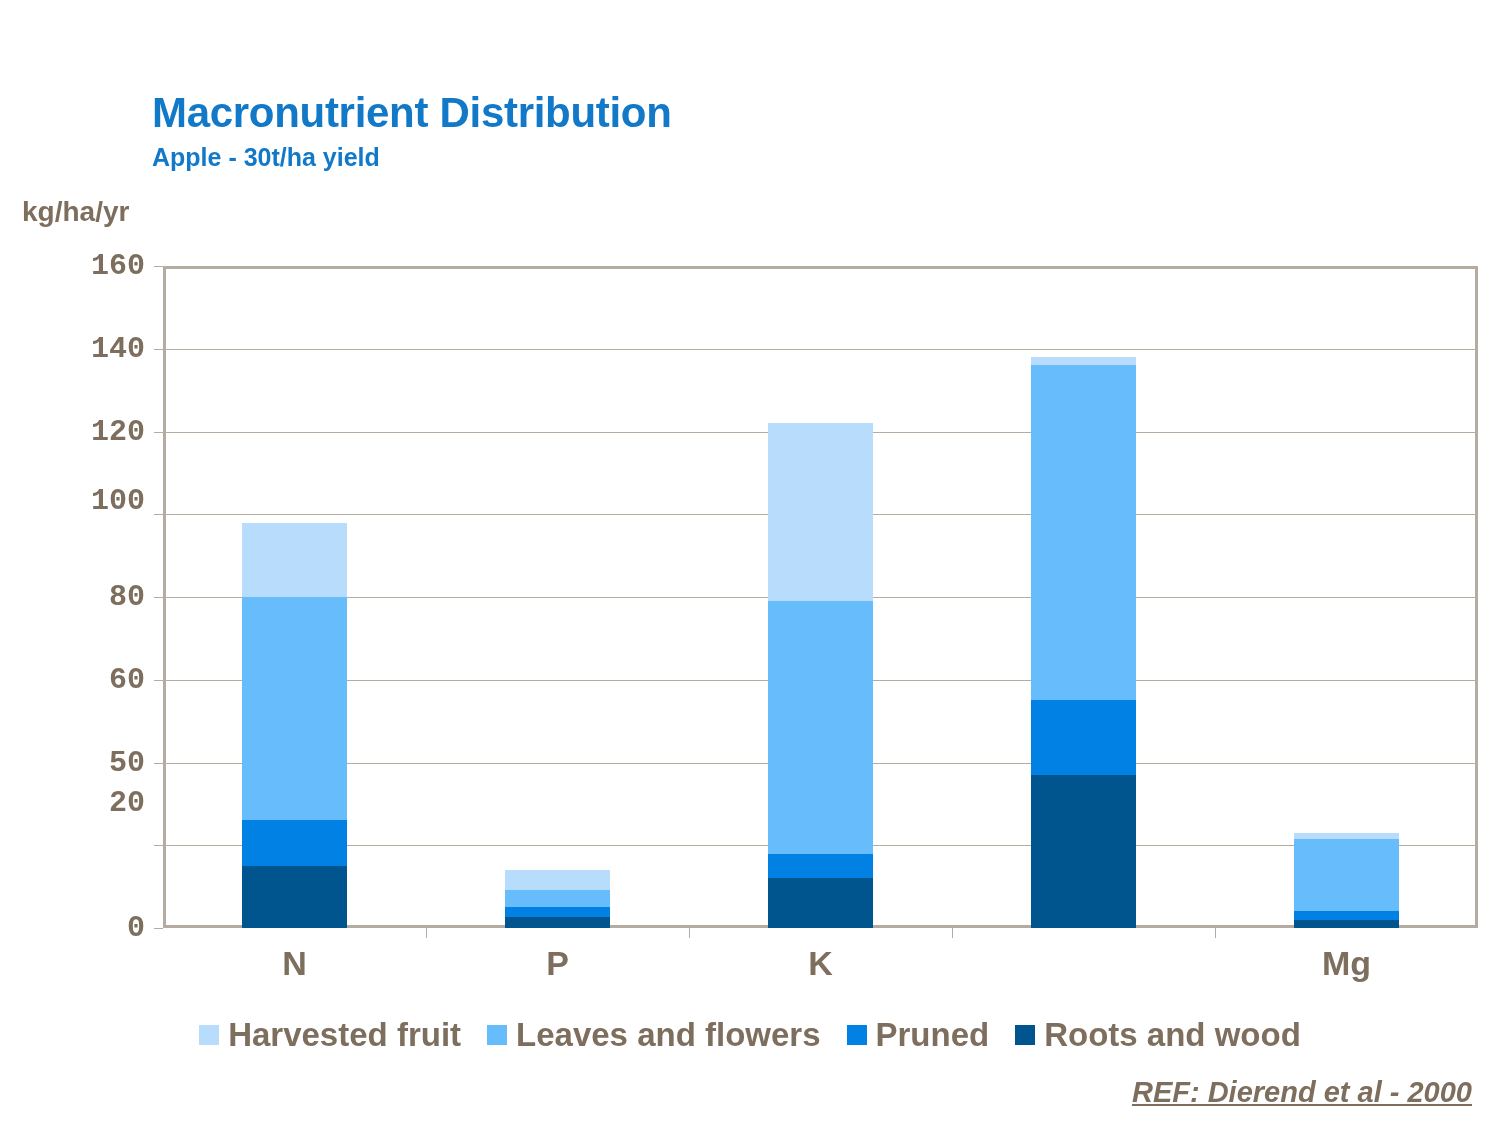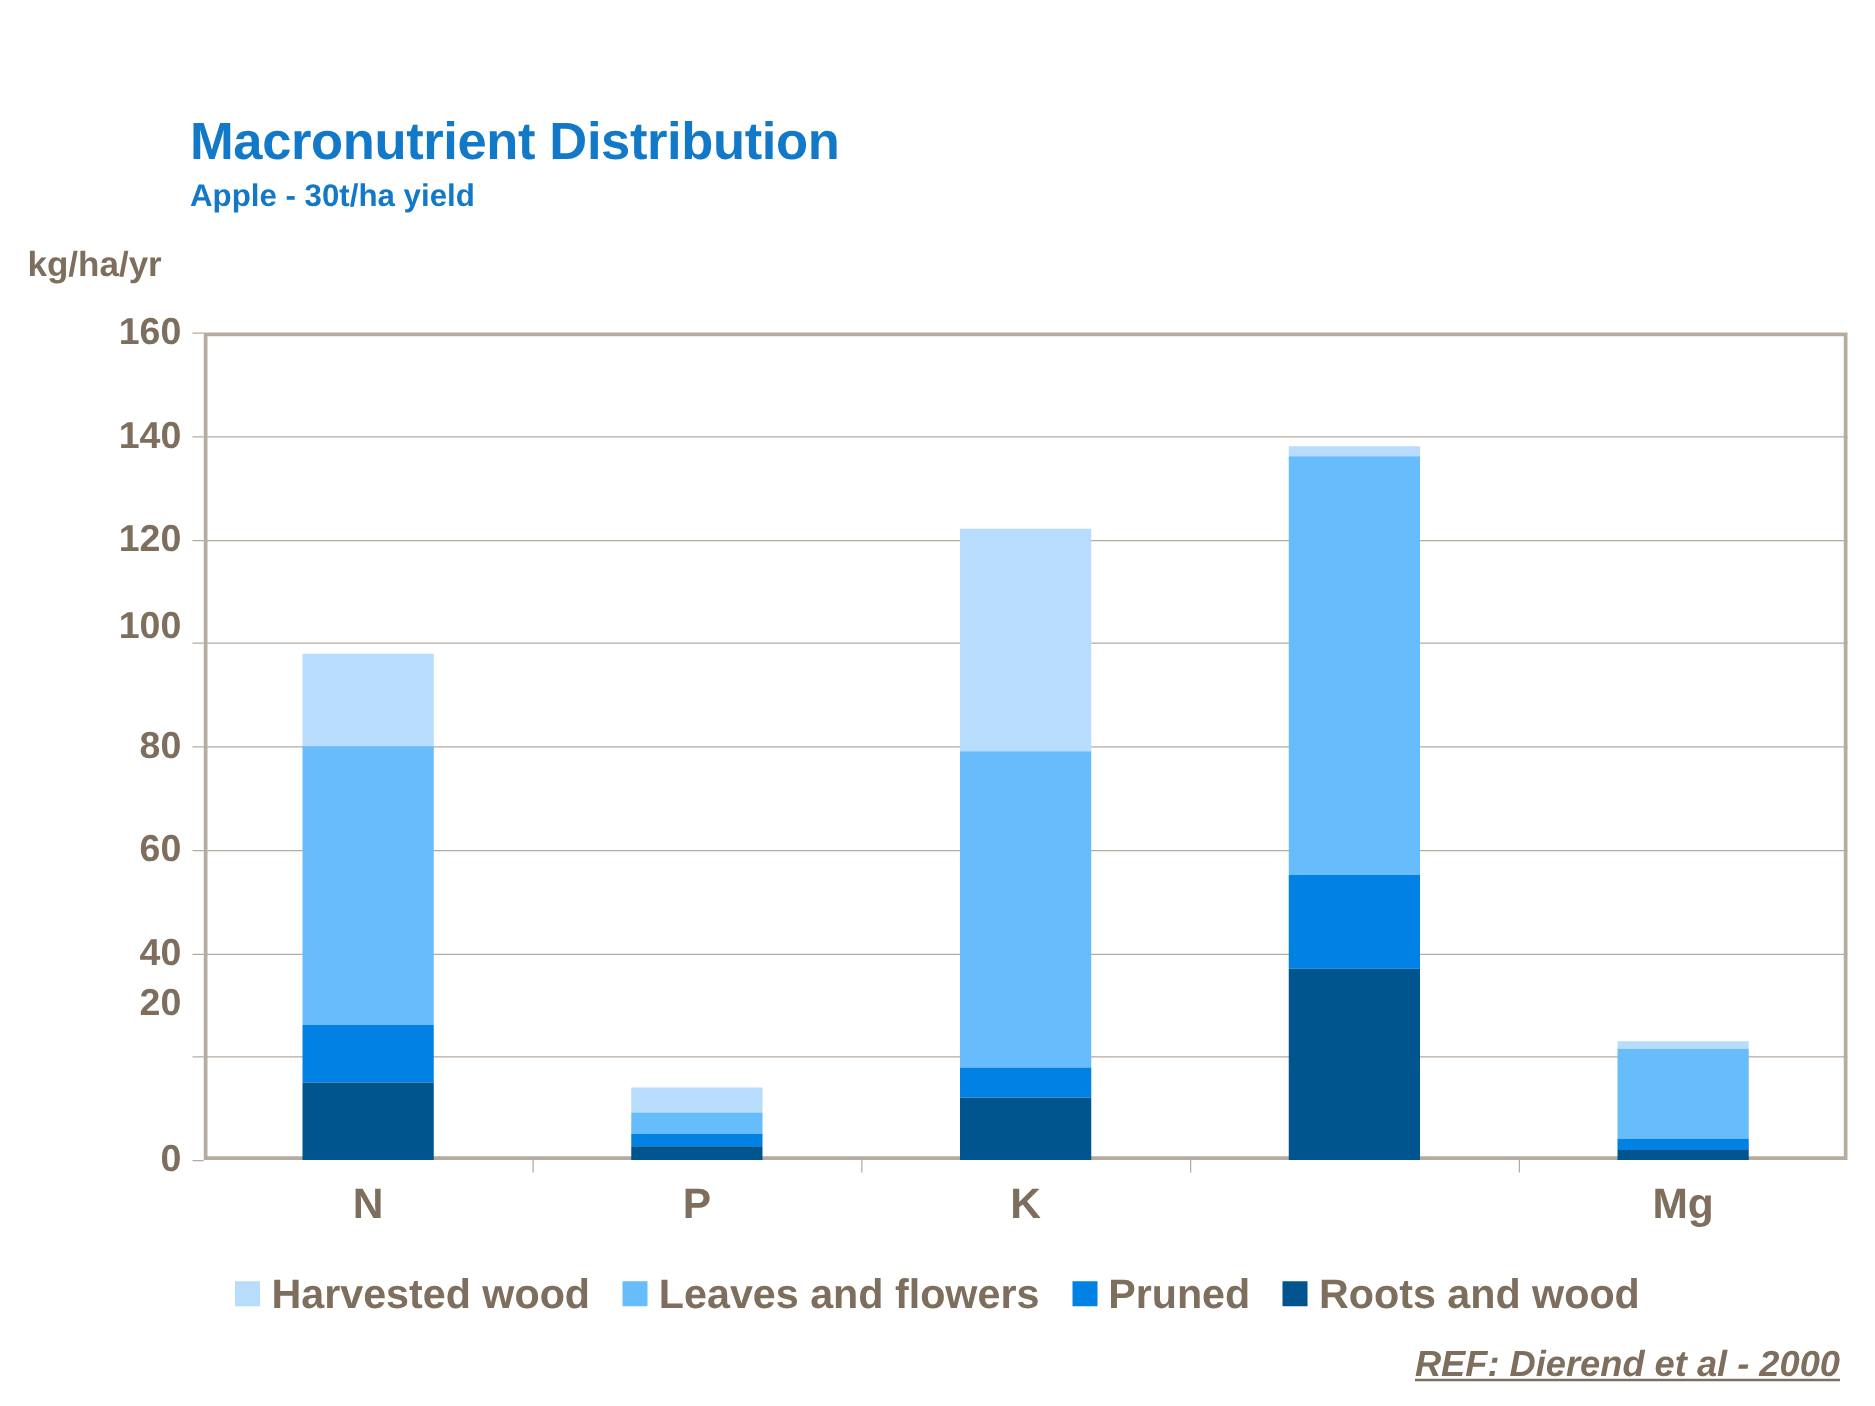--- a/index.html
+++ b/index.html
@@ -78,20 +78,21 @@
   
   .ytick-label {
     position: absolute;
     right: 1355px;
     width: 120px;
     text-align: right;
     font-size: 30px;
     font-weight: bold;
     color: #7D6E5D;
     transform: translateY(-50%);
+    font-family: Liberation Mono, monospace;
   }
   .ytick-mark {
     position: absolute;
     width: 9px;
     height: 1px;
     background: #B5ABA1;
     left: 154px;
   }
 
   
@@ -206,21 +207,21 @@
       <div class="gridline" style="left: 163px; width: 1315px; top: 514px;"></div>
       <div class="gridline" style="left: 163px; width: 1315px; top: 432px;"></div>
       <div class="gridline" style="left: 163px; width: 1315px; top: 349px;"></div>
     </div>
   <div id="yticks-layer">
       <div class="ytick-mark" style="top: 928px;"></div>
       <div class="ytick-label" style="top: 928px;">0</div>
       <div class="ytick-mark" style="top: 845px;"></div>
       <div class="ytick-label" style="top: 803px;">20</div>
       <div class="ytick-mark" style="top: 763px;"></div>
-      <div class="ytick-label" style="top: 762.5px;">40</div>
+      <div class="ytick-label" style="top: 762.5px;">50</div>
       <div class="ytick-mark" style="top: 680px;"></div>
       <div class="ytick-label" style="top: 679.75px;">60</div>
       <div class="ytick-mark" style="top: 597px;"></div>
       <div class="ytick-label" style="top: 597px;">80</div>
       <div class="ytick-mark" style="top: 514px;"></div>
       <div class="ytick-label" style="top: 501px;">100</div>
       <div class="ytick-mark" style="top: 432px;"></div>
       <div class="ytick-label" style="top: 431.5px;">120</div>
       <div class="ytick-mark" style="top: 349px;"></div>
       <div class="ytick-label" style="top: 348.75px;">140</div>
@@ -277,21 +278,21 @@
       <div class="xtick-label" style="left: 0px; width: 263px;">N</div>
       <div class="xtick-label" style="left: 263px; width: 263px;">P</div>
       <div class="xtick-label" style="left: 526px; width: 263px;">K</div>
       <div class="xtick-label" style="left: 1052px; width: 263px;">Mg</div>
     </div>
 </div>
 
 <div id="legend">
     <div class="legend-item">
       <span class="legend-swatch" style="background: rgb(184, 220, 251);"></span>
-      <span class="legend-label">Harvested wood</span>
+      <span class="legend-label">Harvested fruit</span>
     </div>
     <div class="legend-item">
       <span class="legend-swatch" style="background: rgb(103, 189, 252);"></span>
       <span class="legend-label">Leaves and flowers</span>
     </div>
     <div class="legend-item">
       <span class="legend-swatch" style="background: rgb(0, 129, 227);"></span>
       <span class="legend-label">Pruned</span>
     </div>
     <div class="legend-item">

